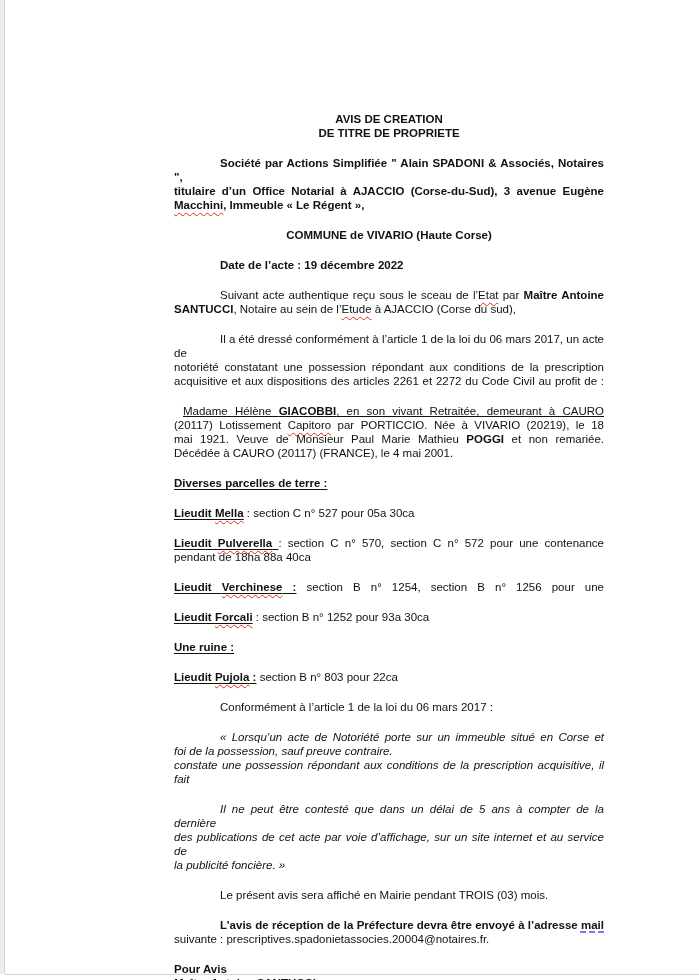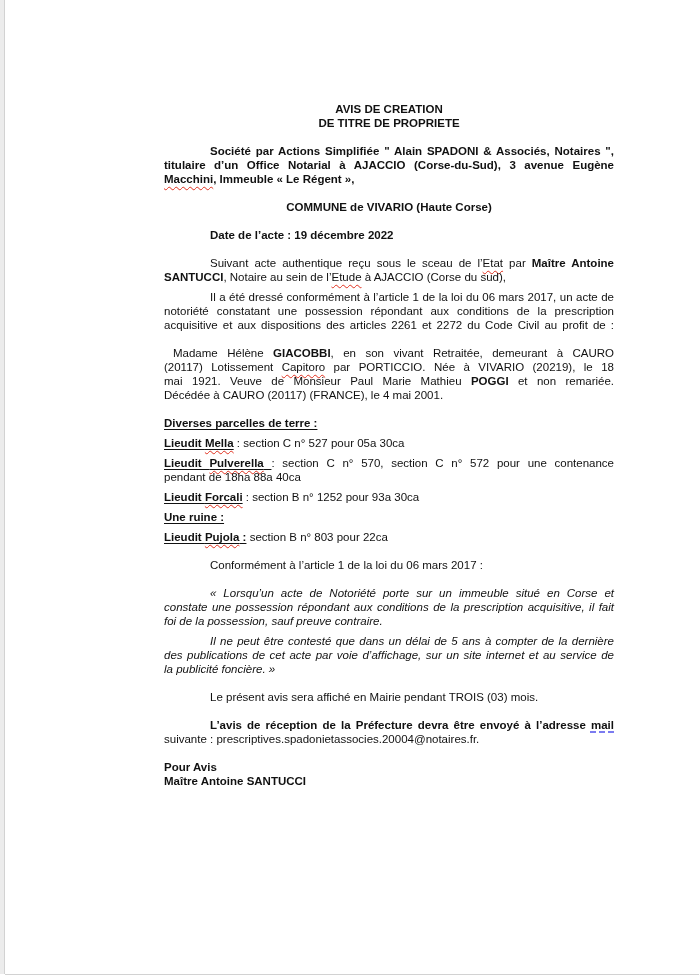--- a/index.html
+++ b/index.html
@@ -14,21 +14,21 @@
   }
   .edge-bottom {
     position: absolute; left: 5px; right: 0; top: 974px; height: 1px;
     background: #d2d2d2;
   }
   .doc {
     position: absolute; left: 158px; top: 96px; width: 462px;
     font-size: 11.5px; line-height: 14px;
     text-rendering: optimizeLegibility;
   }
-  .block { margin: 6px; }
+  .block { margin: 16px; }
   .block.gap { margin-top: 14px; }
   .align-center { text-align: center; }
   .align-right  { }
   .align-justify { text-align: justify; }
   .line { min-height: 14px; }
   .line.stretch { text-align: justify; text-align-last: justify; }
   .b { font-weight: bold; }
   .i { font-style: italic; }
   .u { text-decoration: underline; text-decoration-thickness: 1px; text-underline-offset: 2px; }
   .sq-red {
@@ -67,53 +67,54 @@
     <div class="block align-justify gap">
       <div class="line stretch" style="text-indent: 46px;"><span class="">Suivant acte authentique reçu sous le sceau de l’</span><span class="sq-red">Etat</span><span class=""> par </span><span class="b ">Maître Antoine</span></div>
       <div class="line"><span class="b ">SANTUCCI</span><span class="">, Notaire au sein de l’</span><span class="sq-red">Etude</span><span class=""> à AJACCIO (Corse du sud),</span></div>
     </div>
     <div class="block align-justify">
       <div class="line stretch" style="text-indent: 46px;"><span class="">Il a été dressé conformément à l’article 1 de la loi du 06 mars 2017, un acte de</span></div>
       <div class="line stretch"><span class="">notoriété constatant une possession répondant aux conditions de la prescription</span></div>
       <div class="line stretch"><span class="">acquisitive et aux dispositions des articles 2261 et 2272 du Code Civil au profit de :</span></div>
     </div>
     <div class="block align-justify gap">
-      <div class="line stretch" style="text-indent: 9px;"><span class="">Madame Hélène </span><span class="b ">GIACOBBI</span><span class="">, en son vivant Retraitée, demeurant à CAURO</span></div>
+      <div class="line stretch" style="text-indent: 9px; text-decoration: underline;"><span class="">Madame Hélène </span><span class="b ">GIACOBBI</span><span class="">, en son vivant Retraitée, demeurant à CAURO</span></div>
       <div class="line stretch"><span class="">(20117) Lotissement </span><span class="sq-red">Capitoro</span><span class=""> par PORTICCIO. Née à VIVARIO (20219), le 18</span></div>
       <div class="line stretch"><span class="">mai 1921. Veuve de Monsieur Paul Marie Mathieu </span><span class="b ">POGGI</span><span class=""> et non remariée.</span></div>
       <div class="line"><span class="">Décédée à CAURO (20117) (FRANCE), le 4 mai 2001.</span></div>
     </div>
     <div class="block align-left gap">
       <div class="line"><span class="b u ">Diverses parcelles de terre :</span></div>
     </div>
     <div class="block align-left">
       <div class="line"><span class="b u ">Lieudit </span><span class="b u"><span class="sq-red">Mella</span></span><span class=""> : section C n° 527 pour 05a 30ca</span></div>
     </div>
     <div class="block align-justify">
       <div class="line stretch"><span class="b u ">Lieudit </span><span class="b u"><span class="sq-red">Pulverella</span></span><span class="b u "> </span><span class="">: section C n° 570, section C n° 572 pour une contenance</span></div>
       <div class="line"><span class="">pendant de 18ha 88a 40ca</span></div>
     </div>
     <div class="block align-justify">
+      <div class="line stretch"><span class="b u ">Lieudit </span><span class="b u"><span class="sq-red">Verchinese</span></span><span class="b u "> :</span><span class=""> section B n° 1254, section B n° 1256 pour une</span></div>
     </div>
     <div class="block align-left">
       <div class="line"><span class="b u ">Lieudit </span><span class="b u"><span class="sq-red">Forcali</span></span><span class=""> : section B n° 1252 pour 93a 30ca</span></div>
     </div>
     <div class="block align-left">
       <div class="line"><span class="b u ">Une ruine :</span></div>
     </div>
     <div class="block align-left">
       <div class="line"><span class="b u ">Lieudit </span><span class="b u"><span class="sq-red">Pujola</span></span><span class="b u "> :</span><span class=""> section B n° 803 pour 22ca</span></div>
     </div>
     <div class="block align-left gap">
       <div class="line" style="text-indent: 46px;"><span class="">Conformément à l’article 1 de la loi du 06 mars 2017 :</span></div>
     </div>
     <div class="block align-justify gap">
       <div class="line stretch" style="text-indent: 46px;"><span class="i ">« Lorsqu’un acte de Notoriété porte sur un immeuble situé en Corse et</span></div>
+      <div class="line"><span class="i ">foi de la possession, sauf preuve contraire.</span></div>
       <div class="line stretch"><span class="i ">constate une possession répondant aux conditions de la prescription acquisitive, il fait</span></div>
-      <div class="line"><span class="i ">foi de la possession, sauf preuve contraire.</span></div>
     </div>
     <div class="block align-justify">
       <div class="line stretch" style="text-indent: 46px;"><span class="i ">Il ne peut être contesté que dans un délai de 5 ans à compter de la dernière</span></div>
       <div class="line stretch"><span class="i ">des publications de cet acte par voie d’affichage, sur un site internet et au service de</span></div>
       <div class="line"><span class="i ">la publicité foncière. »</span></div>
     </div>
     <div class="block align-left gap">
       <div class="line" style="text-indent: 46px;"><span class="">Le présent avis sera affiché en Mairie pendant TROIS (03) mois.</span></div>
     </div>
     <div class="block align-justify gap">

